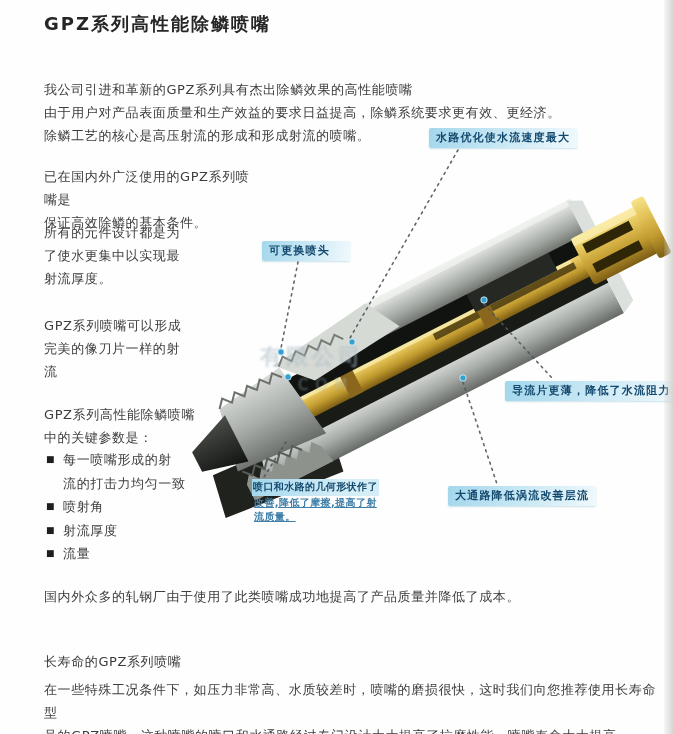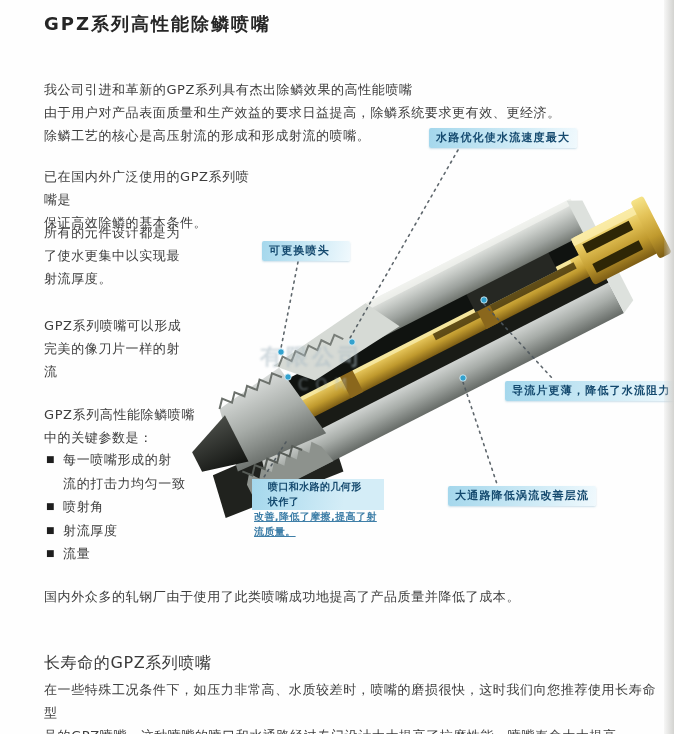--- a/index.html
+++ b/index.html
@@ -11,33 +11,33 @@
   .lh{line-height:23px;}
   .ln{display:block;}
   .intro{left:44px;top:78px;width:610px;}
   .col{left:44px;width:215px;}
   .p1{top:165px;} .p2{top:221px;} .p3{top:314px;} .p4{top:403px;}
   .bullets{left:44px;top:448px;width:215px;}
   .bullet{display:flex;align-items:flex-start;}
   .bullet .bm{font-size:9px;color:#1e1e1e;margin:7px 8px 0 2px;line-height:1;}
   .bullet .ln{line-height:23.5px;}
   .p5{left:44px;top:585px;width:610px;}
-  .sec-head{left:44px;top:653px;font-size:16px;letter-spacing:0.6px;color:#3a3a3a;}
+  .sec-head{left:44px;top:653px;font-size:13px;letter-spacing:0.6px;color:#3a3a3a;}
   .p6{left:44px;top:678px;width:620px;}
   
   .callout{position:absolute;font-size:11px;font-weight:bold;color:#14496e;letter-spacing:1.2px;
            background:linear-gradient(100deg,#a4d7ec,#d4edf7 65%,#f0f9fd);
            padding:2px 7px 3px 7px;border-radius:2px;white-space:nowrap;
            box-shadow:0 1px 2px rgba(110,165,195,.35);}
   .co-water{left:429px;top:128px;}
   .co-head{left:262px;top:241px;padding-right:20px;text-align:center;}
   .co-vane{left:505px;top:381px;}
   .co-channel{left:448px;top:486px;}
   .co-geom-l1{display:inline-block;background:linear-gradient(100deg,#a4d7ec,#d4edf7 70%);
-              padding:1px 16px;color:#14496e;font-weight:bold;}
+              padding:1px 1px;color:#14496e;font-weight:bold;}
   .co-geom-rest{display:block;color:#3f7fa8;color:#3f7fa8;font-weight:bold;padding-left:2px;text-decoration:underline;}
   
   .wm1{left:260px;top:342px;font-size:22px;font-weight:bold;letter-spacing:4px;
        color:rgba(172,188,197,.55);filter:blur(1.2px);}
   .wm2{left:298px;top:376px;font-size:15px;letter-spacing:7px;
        color:rgba(172,188,197,.5);filter:blur(1px);}
   .edge-strip{left:664px;top:0;width:10px;height:734px;
        background:linear-gradient(90deg,rgba(205,205,202,.15),#d3d3d0);}
   svg{display:block;}
   .overlay{position:absolute;left:0;top:0;pointer-events:none;}

